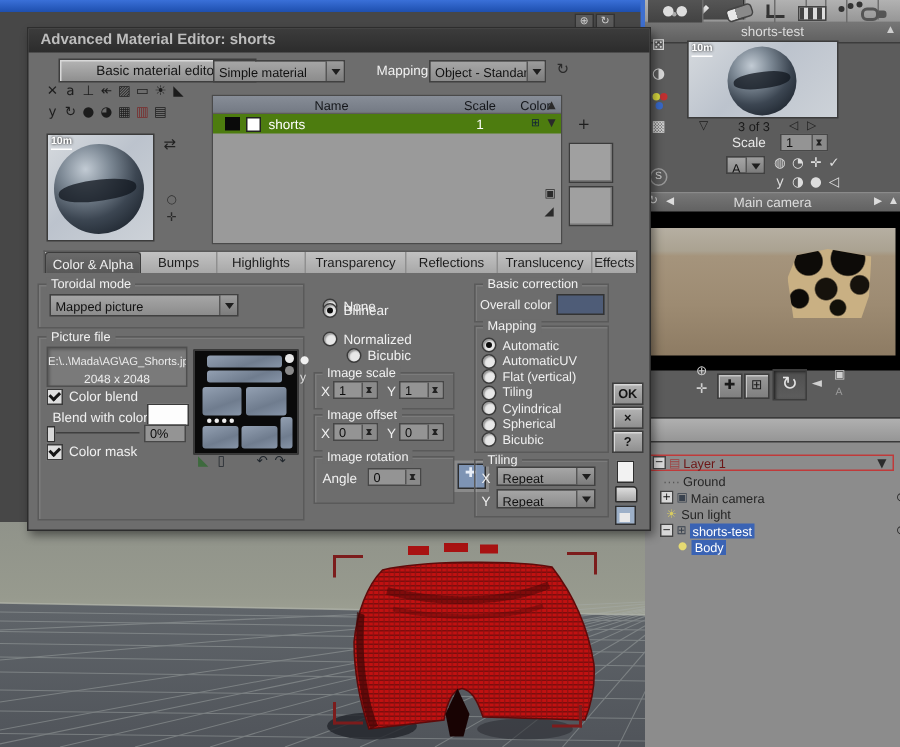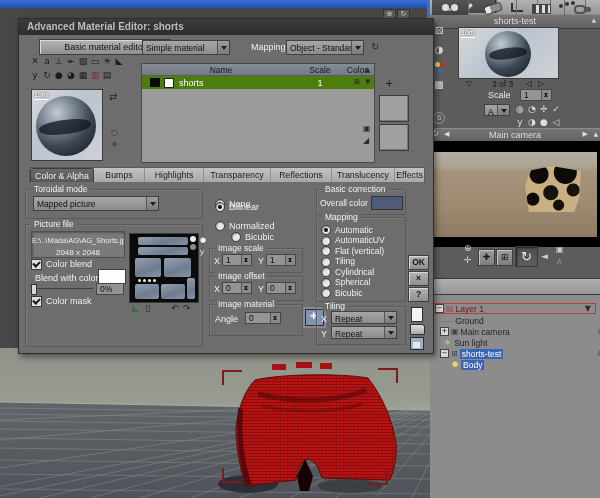--- a/index.html
+++ b/index.html
@@ -462,21 +462,21 @@
         <span class="v">0</span>
         <span class="spin"></span>
       </div>
     <div class="ab lbl" style="left:239px;top:266px">Y</div>
     <div class="ab sbox" style="left:247px;top:263px;width:30px;height:12px">
         <span class="v">0</span>
         <span class="spin"></span>
       </div>
 
     <div class="ab grp" style="left:190px;top:285px;width:92px;height:30px">
-      <span class="gl">Image material</span>
+      <span class="gl">Image rotation</span>
     </div>
     <div class="ab lbl" style="left:196px;top:296px">Angle</div>
     <div class="ab sbox" style="left:226px;top:293px;width:36px;height:12px">
         <span class="v">0</span>
         <span class="spin"></span>
       </div>
     <div class="ab" style="left:286px;top:290px;width:17px;height:15px;background:#7e94b4;border:1px solid #2e2e2e;box-shadow:0 0 0 2px #8a8a8a">
       <span class="ic ab" style="left:4px;top:2px;font-size:9px;color:#e8eef8">✚</span>
     </div>
 

